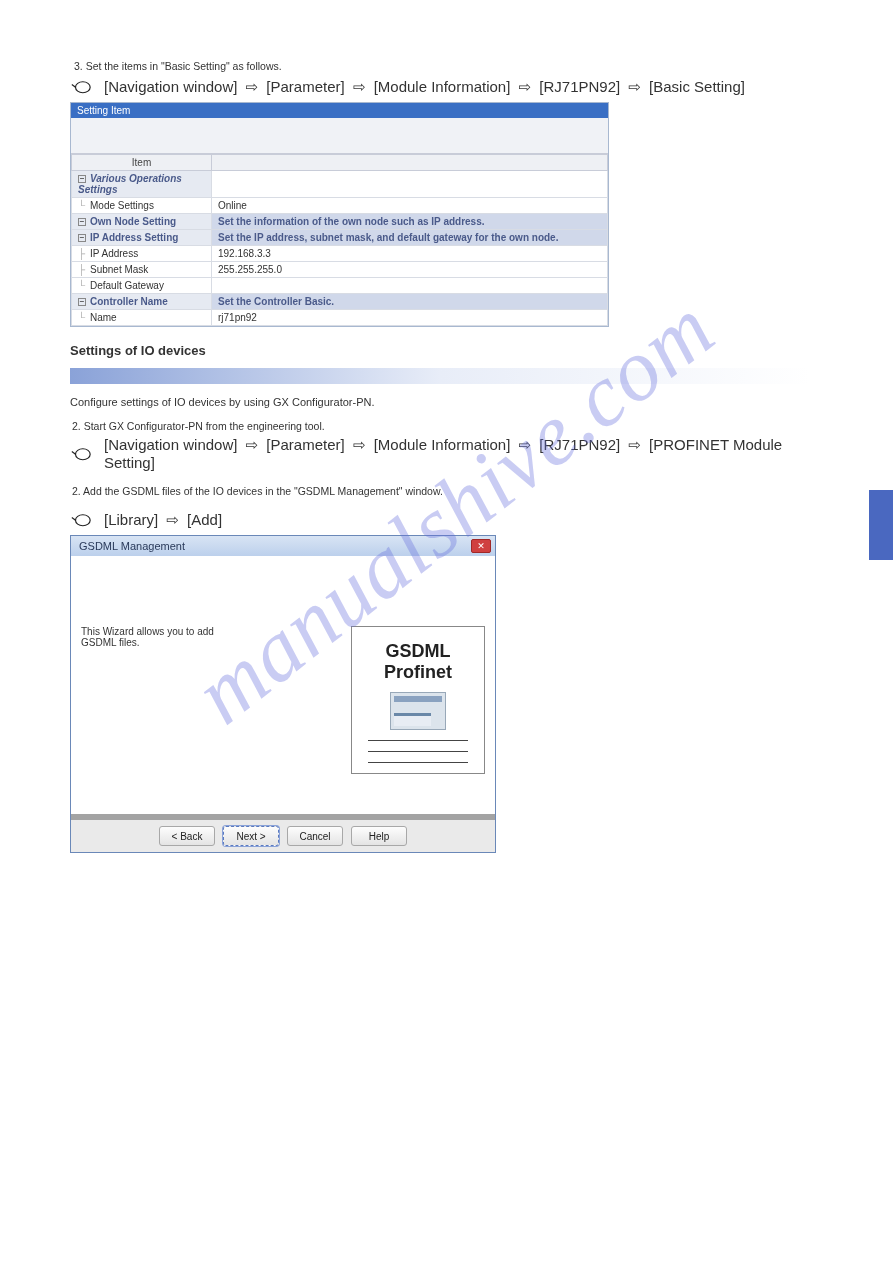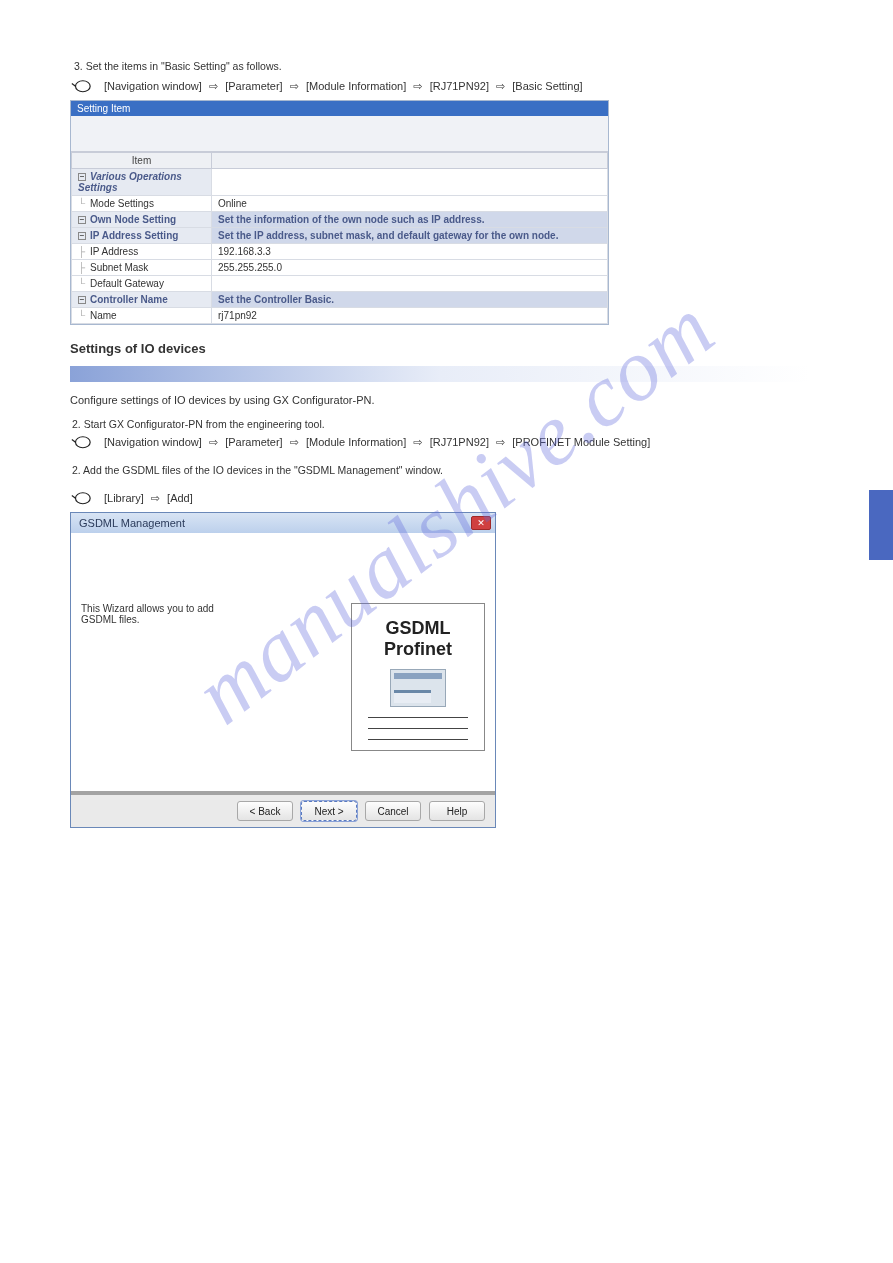--- a/index.html
+++ b/index.html
@@ -12,21 +12,21 @@
     color: #333;
     font-size: 11px;
   }
   .page {
     padding: 60px 70px 0 70px;
   }
   .step-line {
     display: flex;
     align-items: center;
     margin-bottom: 6px;
-    font-size: 11px;
+    font-size: 15px;
   }
   .mouse-icon {
     width: 22px;
     height: 16px;
     margin-right: 12px;
     flex-shrink: 0;
   }
   .step-text { color: #333; }
   .nav-arrow { margin: 0 4px; }
   
@@ -203,23 +203,23 @@
   }
   .card-line {
     height: 1px;
     background: #444;
     margin: 10px 6px 0 6px;
   }
   .dialog-buttons {
     background: #eaeaea;
     padding: 6px 10px;
     display: flex;
-    justify-content: flex-end;
+    justify-content: center;
     gap: 8px;
-    border-top: 4px solid #a3a3a3;
+    border-top: 6px solid #a3a3a3;
   }
   .dlg-btn {
     min-width: 56px;
     height: 20px;
     font-size: 10px;
     background: linear-gradient(to bottom,#fdfdfd,#e4e4e4);
     border: 1px solid #a8a8a8;
     border-radius: 3px;
     color: #222;
     padding: 0 8px;

